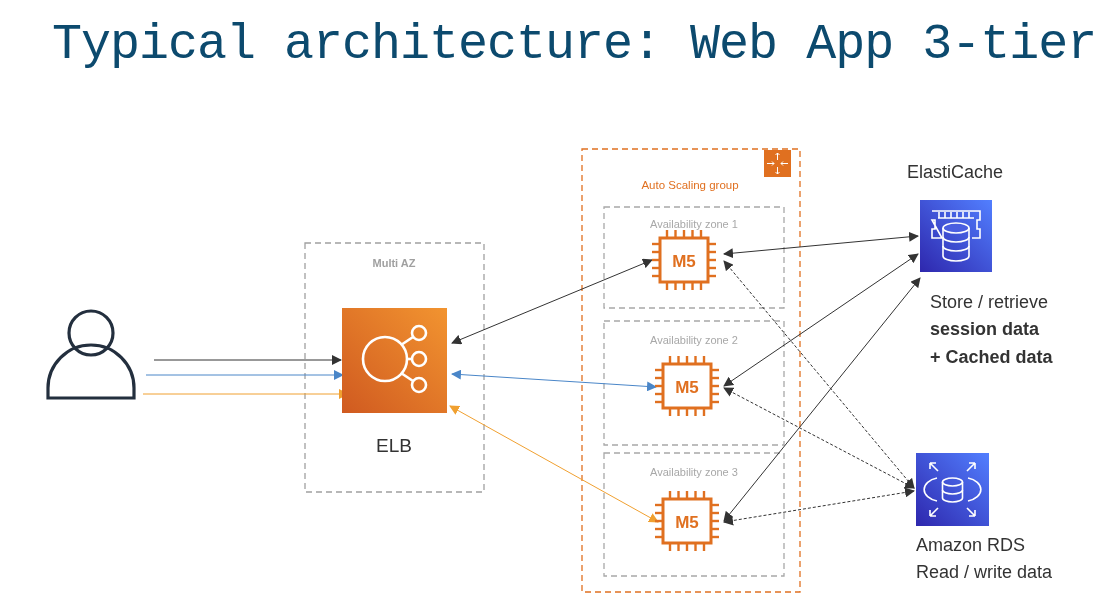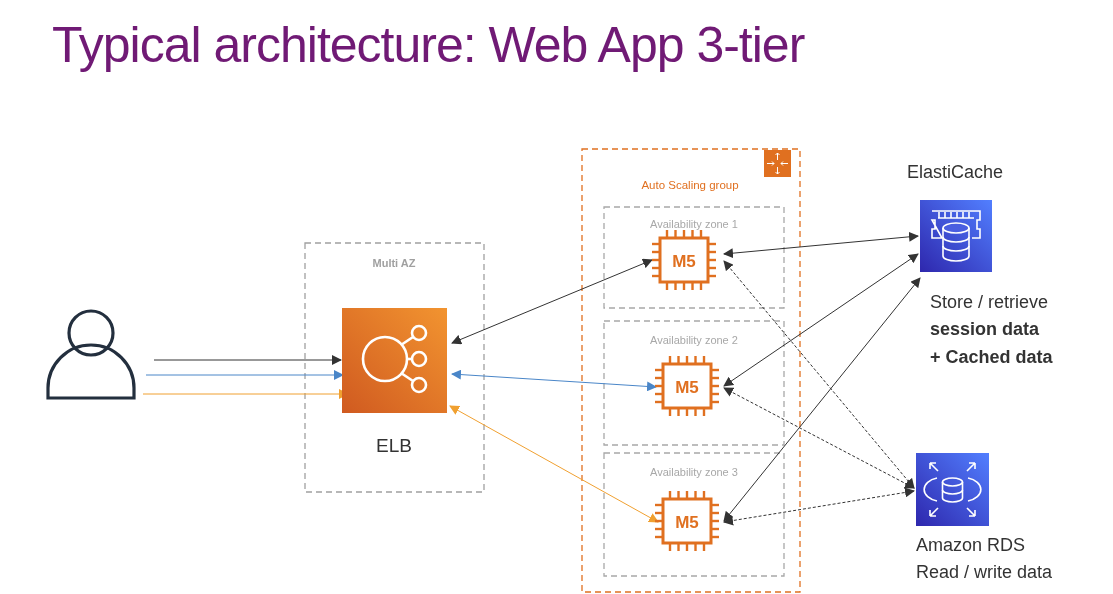--- a/index.html
+++ b/index.html
@@ -1,17 +1,17 @@
 <!DOCTYPE html>
 <html><head>
 <meta charset="utf-8">
 <style>
   html, body { margin: 0; padding: 0; background: #ffffff; }
   body { width: 1113px; height: 594px; position: relative; overflow: hidden; font-family: "DejaVu Sans", "Liberation Sans", sans-serif; }
-  .title { position: absolute; left: 52px; top: 16px; font-family: Liberation Sans, sans-serif; font-weight: 300; font-size: 50px; color: #701a75; letter-spacing: -1px; white-space: nowrap; }
+  .title { position: absolute; left: 52px; top: 16px; font-family: Liberation Mono, monospace; font-weight: 300; font-size: 50px; color: #0c4a6e; letter-spacing: -1px; white-space: nowrap; }
   svg.diagram { position: absolute; left: 0; top: 0; }
   .lbl { font-family: "Liberation Sans", sans-serif; }
 </style>
 </head>
 <body>
 
 <div class="title">Typical architecture: Web App 3-tier</div>
 
 <svg class="diagram" width="1113" height="594" viewBox="0 0 1113 594">
   <defs>

